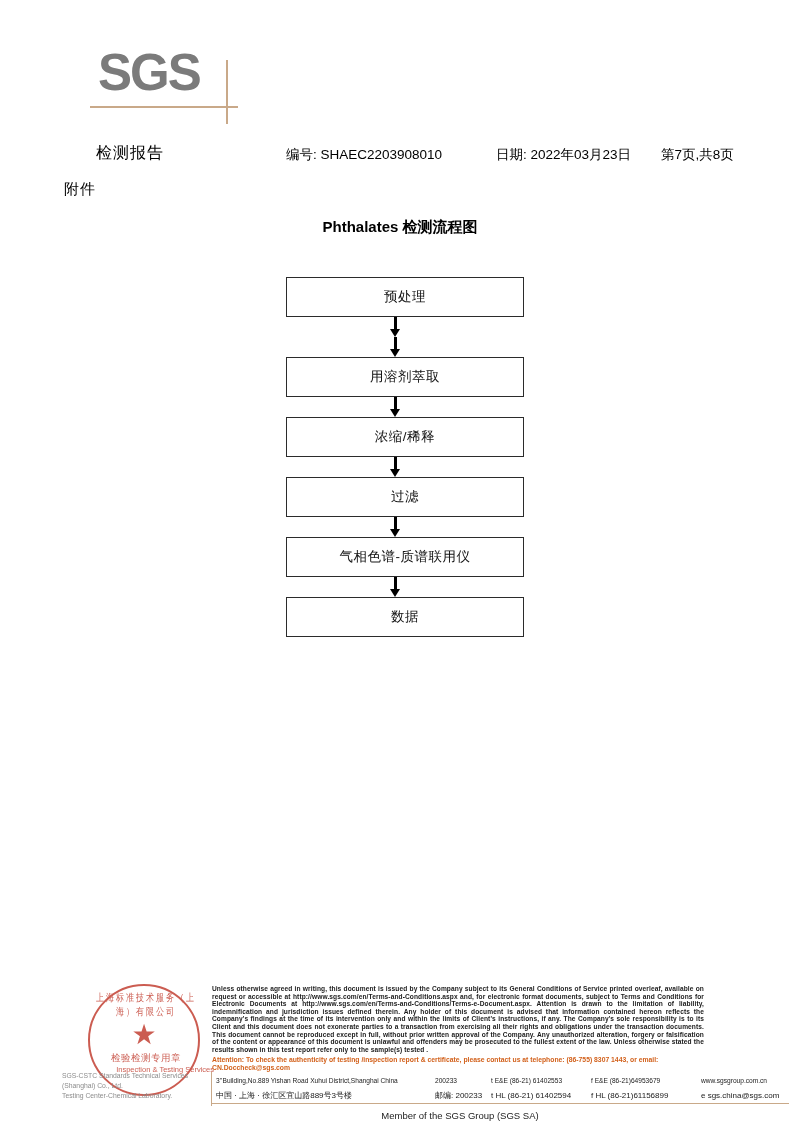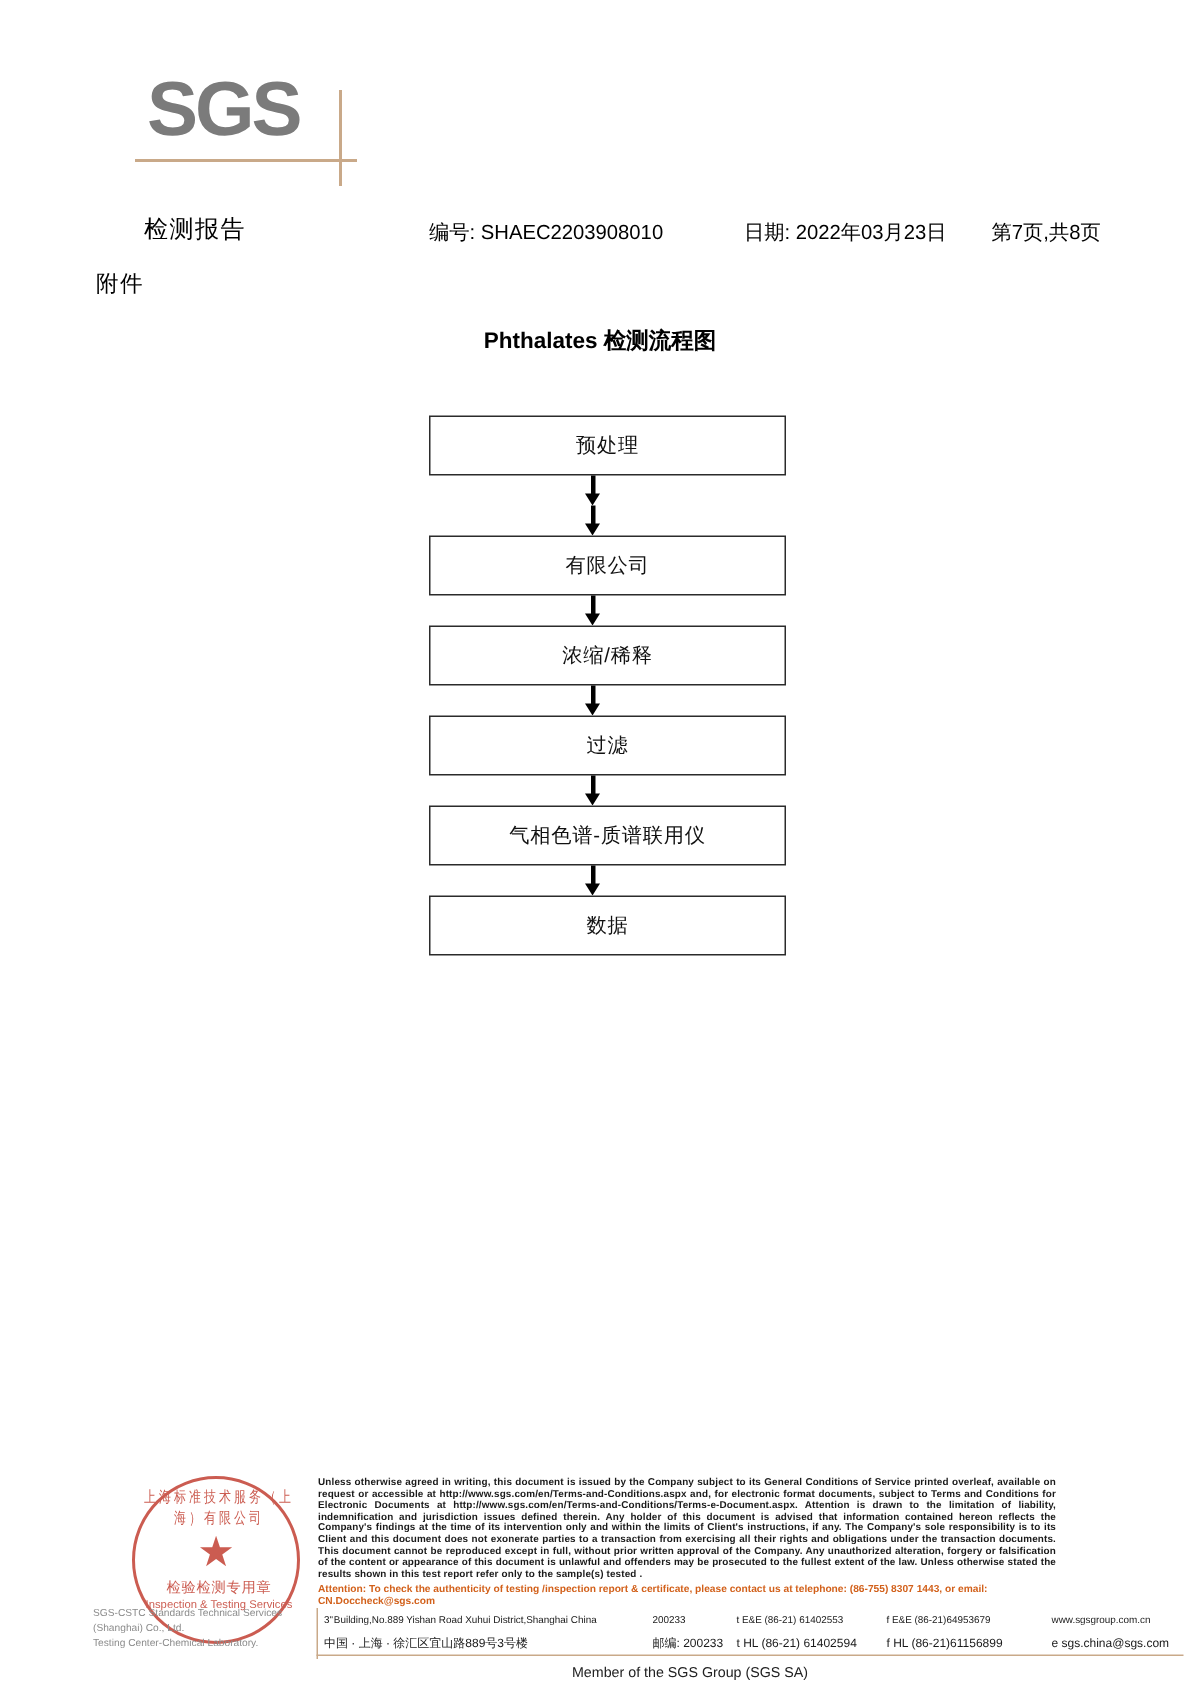--- a/index.html
+++ b/index.html
@@ -184,24 +184,24 @@
     left: 0;
     top: 66px;
     width: 112px;
     text-align: center;
     font-size: 9.5px;
     color: #c0392b;
     letter-spacing: 0.5px;
   }
   .stamp .en {
     position: absolute;
-    left: 0;
+    left: 12px;
     top: 79px;
     width: 112px;
-    text-align: center;
+    text-align: right;
     font-size: 7.5px;
     color: #c0392b;
   }
   .stamp .arc-top {
     position: absolute;
     left: 0;
     top: 8px;
     width: 112px;
     text-align: center;
     font-size: 8px;
@@ -316,21 +316,21 @@
   <div class="flow">
     <div class="node">预处理</div>
     <div class="connector">
         <div class="stem"></div>
         <div class="head"></div>
       </div>
     <div class="connector">
         <div class="stem"></div>
         <div class="head"></div>
       </div>
-    <div class="node">有限公司</div>
+    <div class="node">用溶剂萃取</div>
     <div class="connector">
         <div class="stem"></div>
         <div class="head"></div>
       </div>
     <div class="node">浓缩/稀释</div>
     <div class="connector">
         <div class="stem"></div>
         <div class="head"></div>
       </div>
     <div class="node">过滤</div>

